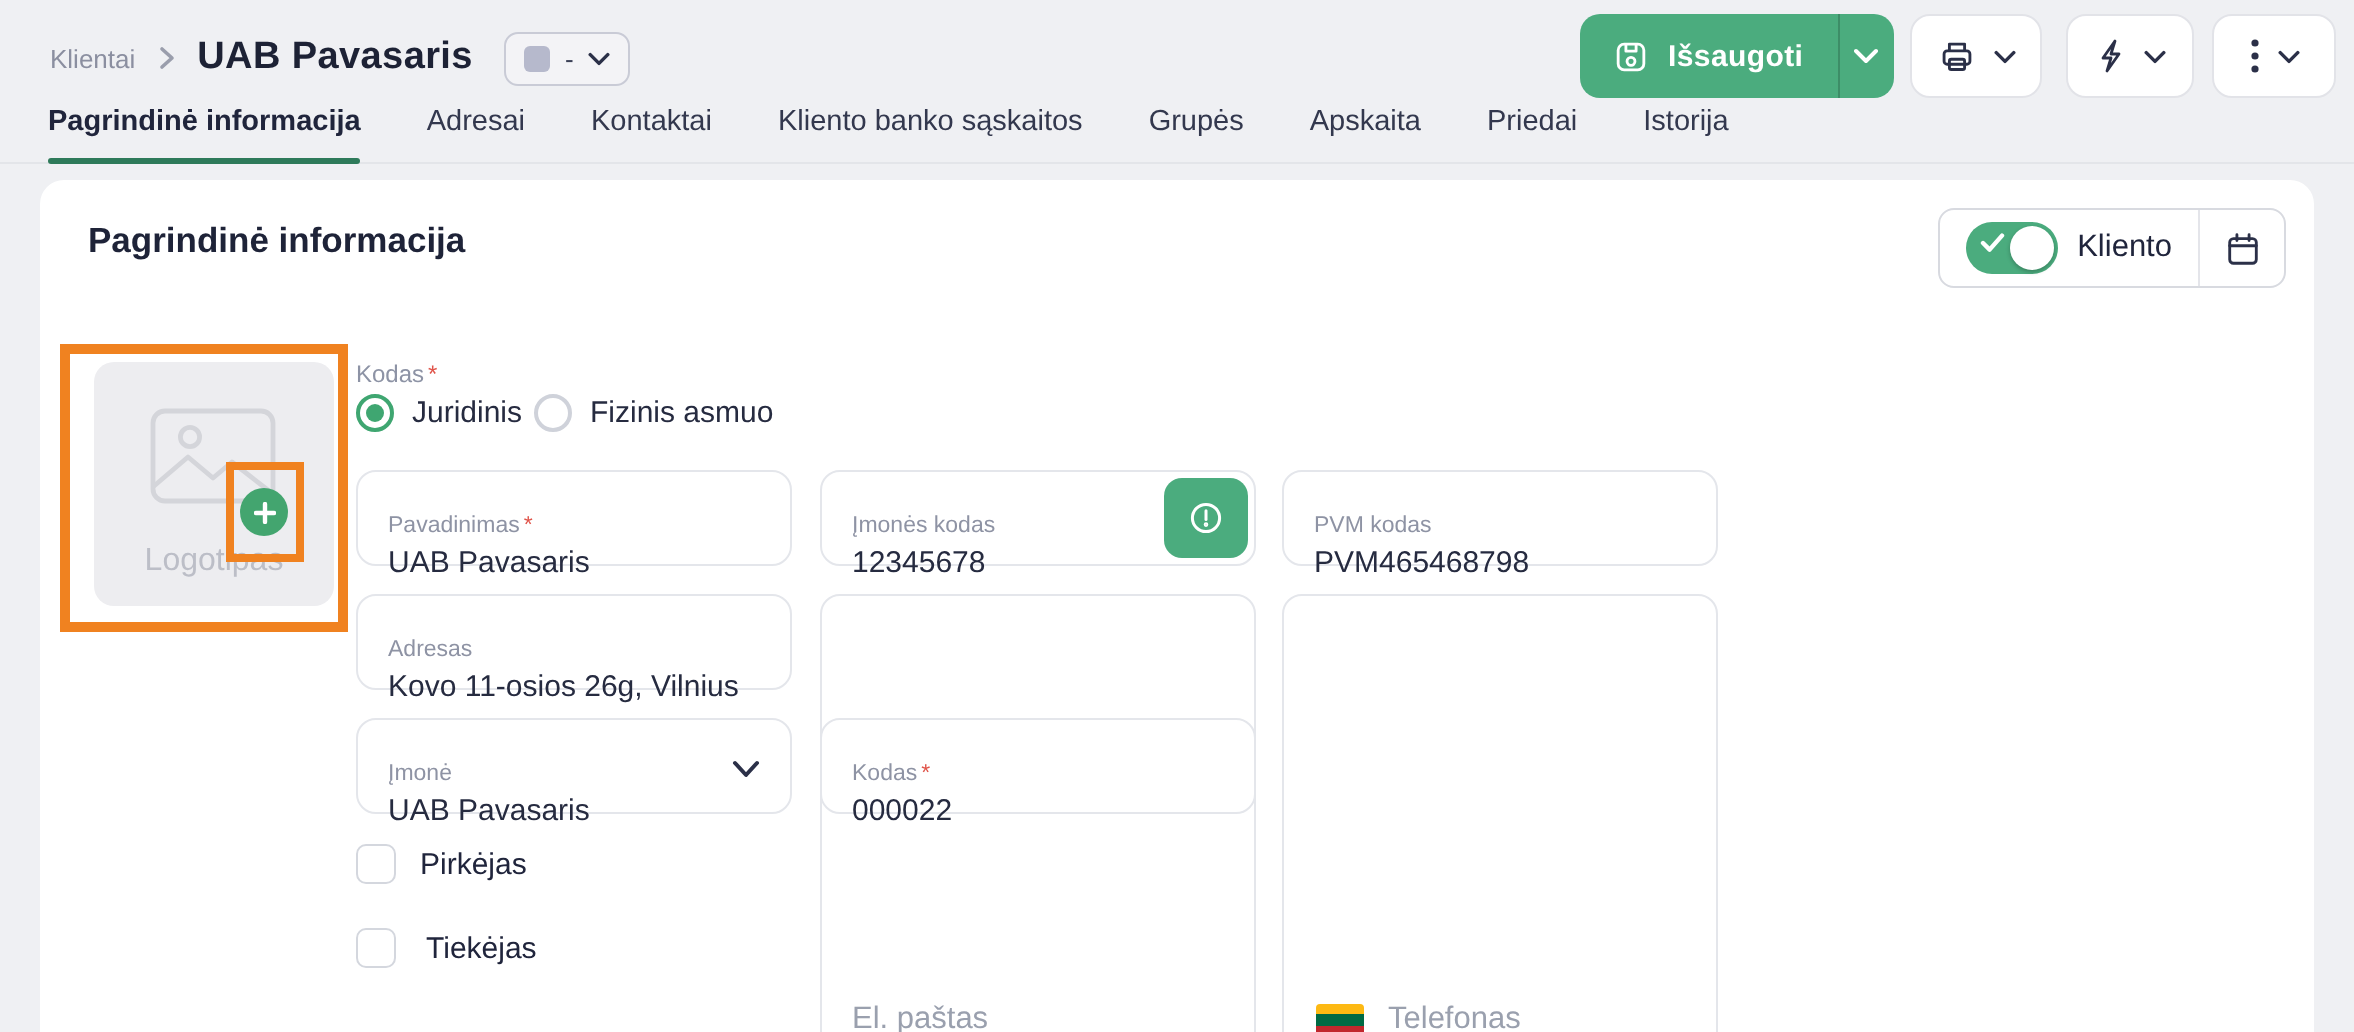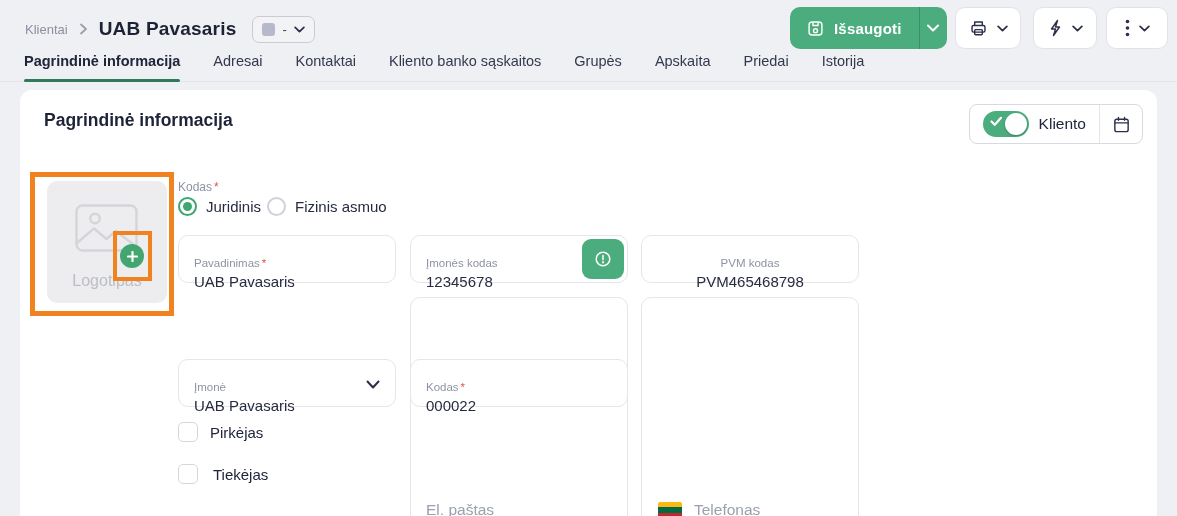--- a/index.html
+++ b/index.html
@@ -96,21 +96,21 @@
   .radio-label{ font-size:15px; color:#262b40; }
 
   .field{
     position:absolute; width:218px; height:48px; border:1px solid #e4e6eb; border-radius:10px;
     background:#fff; padding:21px 15px; cursor:text;
   }
   .f-label{ font-size:11.5px; color:#8e93a4; line-height:13px; }
   .f-value{ font-size:15px; color:#262b40; margin-top:3px; white-space:nowrap; }
   .f-empty{ display:flex; align-items:center; height:100%; padding:0; }
   .f-placeholder{ font-size:15.5px; color:#9aa0ae; }
-  .col1{ left:158px; } .col2{ left:390px; } .col3{ left:621px;text-align:center; }
+  .col1{ left:158px; } .col2{ left:390px; } .col3{ left:621px; }
   .row1{ top:145px; } .row2{ top:207px; } .row3{ top:269px; }
 
   .info-btn{
     position:absolute; right:3px; top:3px; width:42px; height:40px; border-radius:9px;
     background:#4bac7e; display:flex; align-items:center; justify-content:center; cursor:pointer;
   }
   .select-caret{ position:absolute; right:15px; top:20px; cursor:pointer; }
   .flag{ width:24px; height:16px; border-radius:2px; overflow:hidden; display:flex; flex-direction:column; margin:0 12px 0 1px; flex:0 0 auto; }
   .flag div{ flex:1; }
   .flag .y{ background:#fdb913; } .flag .g{ background:#006a44; } .flag .r{ background:#c1272d; }
@@ -269,20 +269,24 @@
           <path d="M9 5.4 v4.4"></path>
           <circle cx="9" cy="12.3" r="0.4" fill="#fff"></circle>
         </svg>
       </div>
     </div>
     <div class="field col3 row1">
       <div class="f-label">PVM kodas</div>
       <div class="f-value">PVM465468798</div>
     </div>
 
+    <div class="field col1 row2">
+      <div class="f-label">Adresas</div>
+      <div class="f-value">Kovo 11-osios 26g, Vilnius</div>
+    </div>
     <div class="field col2 row2 f-empty" style="padding:0 15px;">
       <span class="f-placeholder">El. paštas</span>
     </div>
     <div class="field col3 row2 f-empty" style="padding:0 15px;">
       <span class="flag">
           <div class="y"></div>
           <div class="g"></div>
           <div class="r"></div>
         </span>
       <span class="f-placeholder">Telefonas</span>

